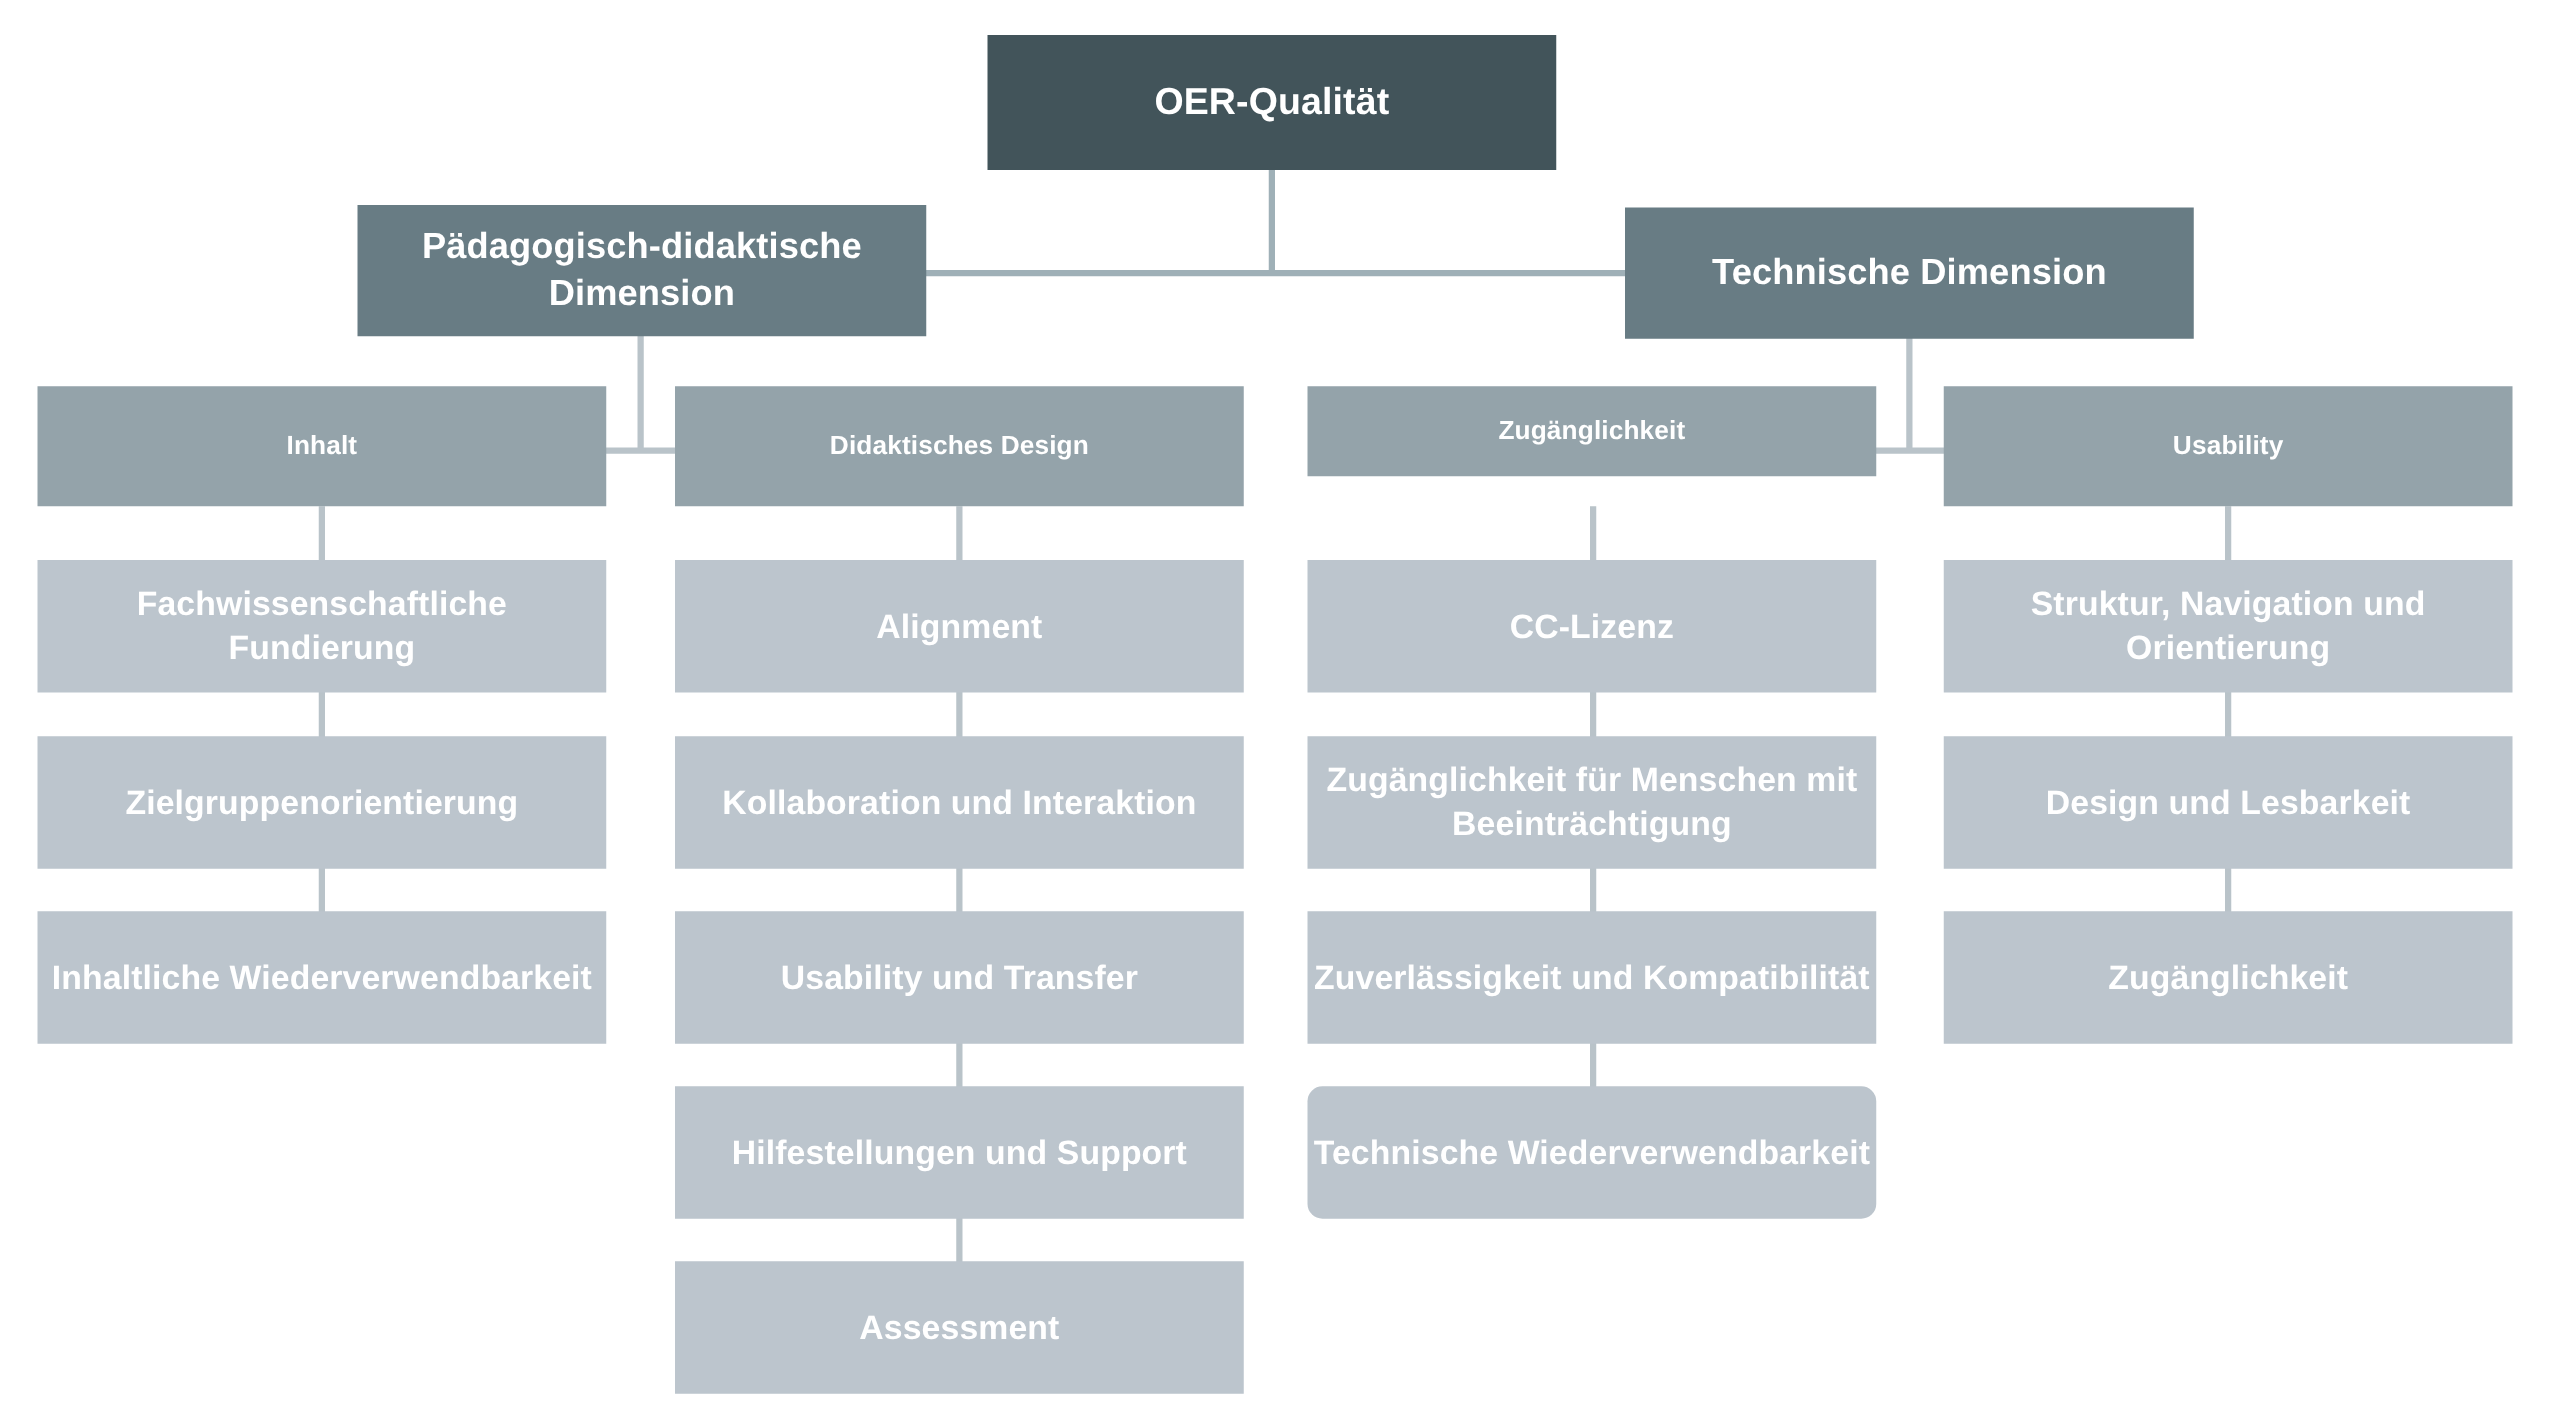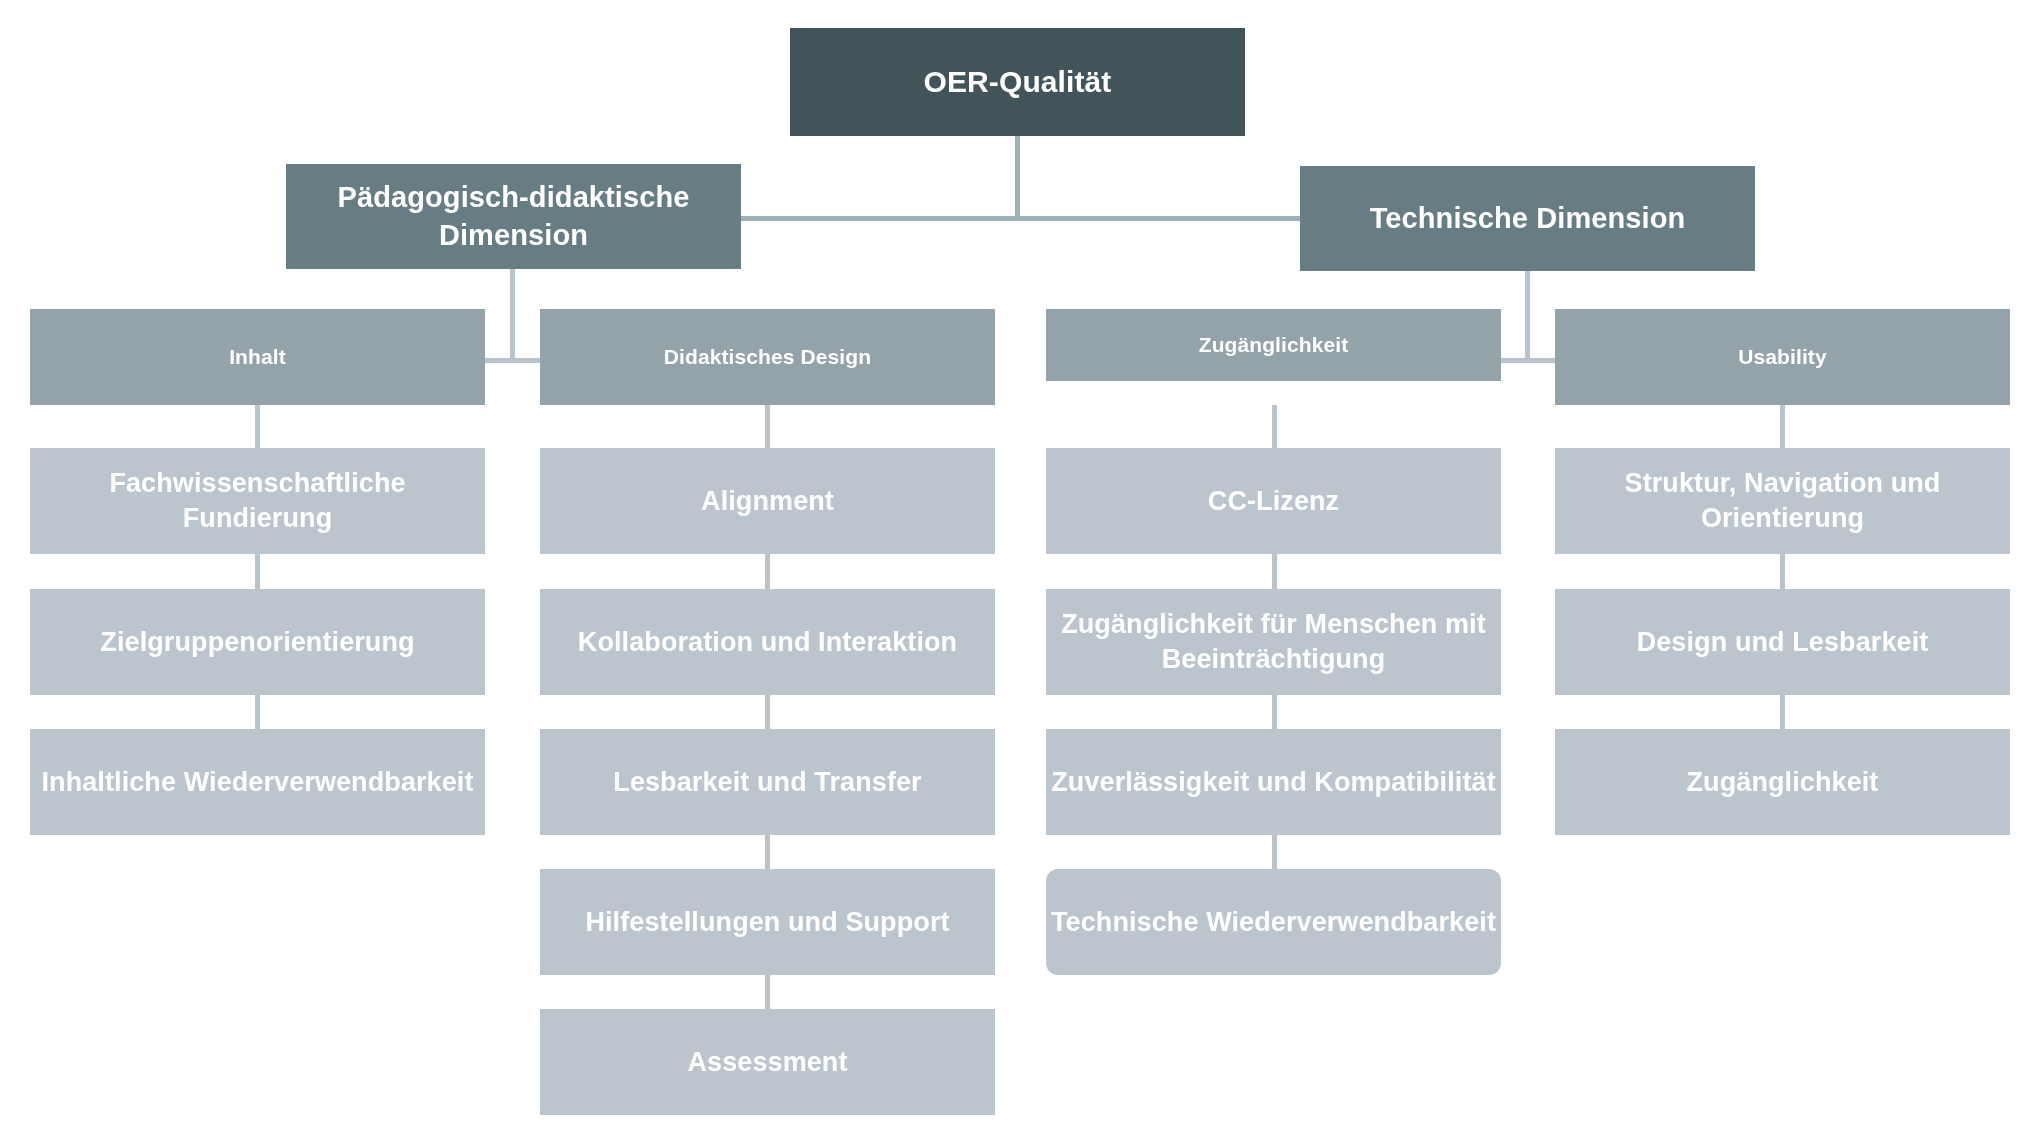--- a/index.html
+++ b/index.html
@@ -108,21 +108,21 @@
   <div class="node level-3" style="left:30px; top:448px; width:455px; height:106px;">Fachwissenschaftliche Fundierung</div>
 
   <div class="node level-3" style="left:30px; top:589px; width:455px; height:106px;">Zielgruppenorientierung</div>
 
   <div class="node level-3" style="left:30px; top:729px; width:455px; height:106px;">Inhaltliche Wiederverwendbarkeit</div>
 
   <div class="node level-3" style="left:540px; top:448px; width:455px; height:106px;">Alignment</div>
 
   <div class="node level-3" style="left:540px; top:589px; width:455px; height:106px;">Kollaboration und Interaktion</div>
 
-  <div class="node level-3" style="left:540px; top:729px; width:455px; height:106px;">Lesbarkeit und Transfer</div>
+  <div class="node level-3" style="left:540px; top:729px; width:455px; height:106px;">Usability und Transfer</div>
 
   <div class="node level-3" style="left:540px; top:869px; width:455px; height:106px;">Hilfestellungen und Support</div>
 
   <div class="node level-3" style="left:540px; top:1009px; width:455px; height:106px;">Assessment</div>
 
   <div class="node level-3" style="left:1046px; top:448px; width:455px; height:106px;">CC-Lizenz</div>
 
   <div class="node level-3" style="left:1046px; top:589px; width:455px; height:106px;">Zugänglichkeit für Menschen mit Beeinträchtigung</div>
 
   <div class="node level-3" style="left:1046px; top:729px; width:455px; height:106px;">Zuverlässigkeit und Kompatibilität</div>

